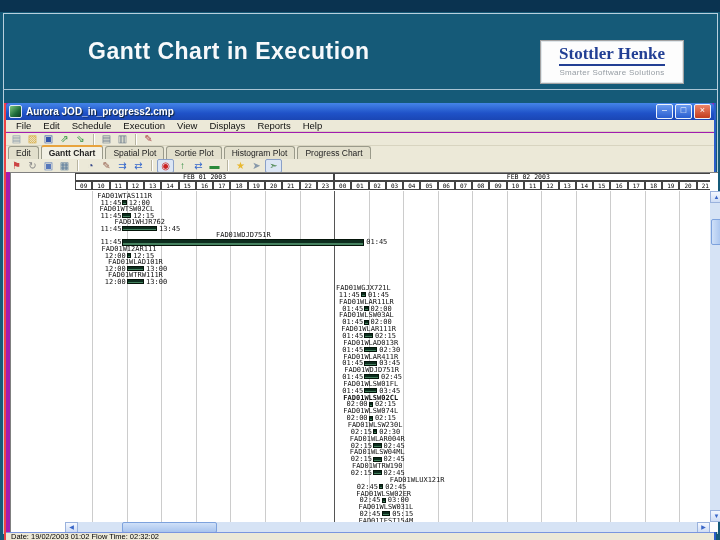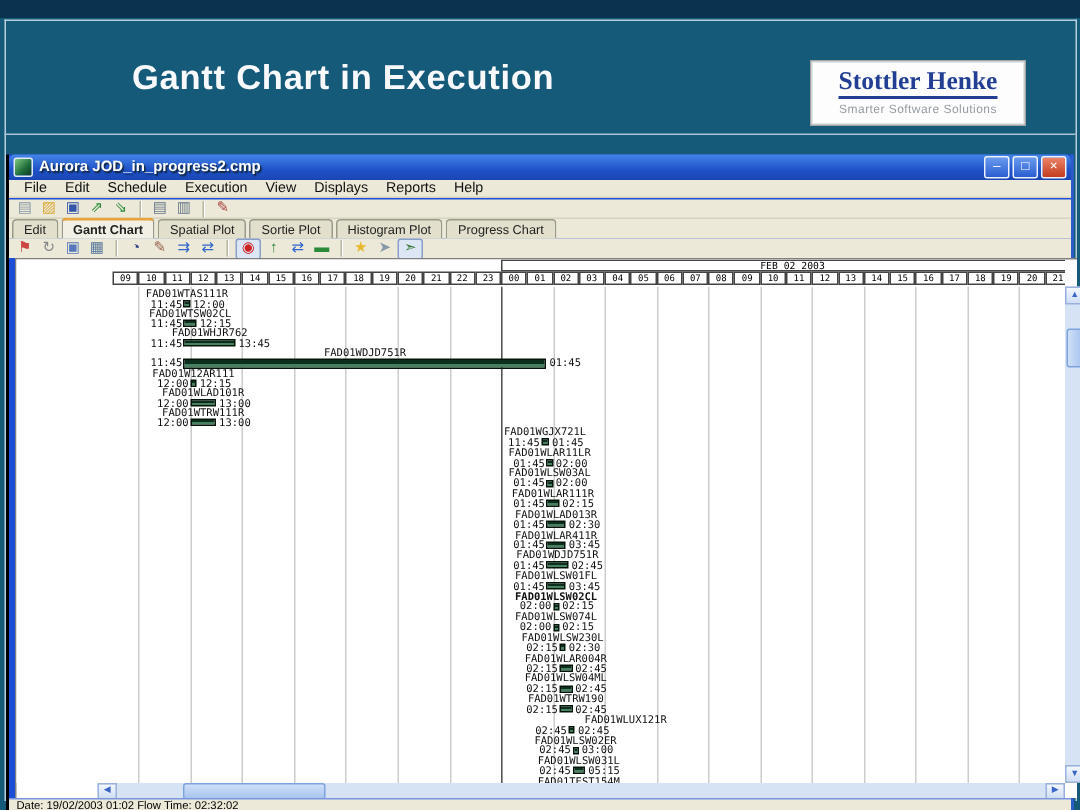--- a/index.html
+++ b/index.html
@@ -10,22 +10,22 @@
   .slide-frame{position:absolute;left:3px;top:13px;width:713px;height:520px;
                border:1px solid #b8cfdd;border-bottom:none;pointer-events:none;}
   .rule-under-title{position:absolute;left:3px;top:89px;width:714px;height:1px;background:#a9c4d4;}
   .slide-title{position:absolute;left:88px;top:38px;color:#f7f9fb;font-size:23px;font-weight:bold;letter-spacing:.5px;}
   .logo-box{position:absolute;left:540px;top:40px;width:142px;height:42px;background:#fdfdfd;
             border:1px solid #a3a3a3;box-shadow:0 0 0 1px #dfe6ea inset;text-align:center;}
   .logo-name{display:inline-block;margin-top:4px;font-family:"Liberation Serif",serif;font-weight:bold;
              font-size:17px;color:#223f94;border-bottom:2px solid #223f94;padding-bottom:1px;line-height:18px;}
   .logo-tag{font-size:8px;color:#959ca3;margin-top:2px;letter-spacing:.3px;}
   
-  .win{position:absolute;left:4px;top:103px;width:712px;height:437px;background:#1d4ed8;
-       border-left:2px solid #000000;border-right:2px solid #2b5dc8;box-sizing:border-box;}
+  .win{position:absolute;left:4px;top:103px;width:712px;height:437px;background:#a21caf;
+       border-left:2px solid #ef4444;border-right:2px solid #2b5dc8;box-sizing:border-box;}
   .titlebar{position:absolute;left:0;top:0;width:100%;height:17px;
             background:linear-gradient(180deg,#4485e8 0%,#1f52c8 60%,#1a46b4 100%);
             border-radius:4px 4px 0 0;display:flex;align-items:center;padding-left:3px;box-sizing:border-box;}
   .app-icon{width:11px;height:11px;border:1px solid #dfe8f5;border-radius:2px;
             background:linear-gradient(135deg,#7fc97f,#1d6b3a 60%,#0c3a20);margin-right:4px;}
   .title-text{color:#fff;font-size:10px;font-weight:bold;text-shadow:1px 1px 1px #123;white-space:nowrap;flex:1;}
   .winbtns{display:flex;gap:2px;margin-right:3px;}
   .winbtn{width:15px;height:13px;border:1px solid #eef3fb;border-radius:2px;color:#fff;
           font-size:9px;line-height:11px;text-align:center;background:linear-gradient(180deg,#6a9bef,#2a5ed0);}
   .winbtn.close{background:linear-gradient(180deg,#ec8468,#c33c1e);}
@@ -143,20 +143,21 @@
         <div class="tbicon" style="color: rgb(51, 102, 204);">⇄</div>
         <div class="tbicon" style="color: rgb(42, 138, 58);">▬</div>
         <div class="tbsep"></div>
         <div class="tbicon" style="color: rgb(232, 184, 48);">★</div>
         <div class="tbicon" style="color: rgb(136, 153, 170);">➤</div>
         <div class="tbicon boxed" style="color: rgb(58, 122, 58);">➣</div>
       </div>
 
     <div class="chart">
       <div class="ghead" id="ghead">
+          <div class="gday" style="left: 64px; width: 259.05px;">FEB 01 2003</div>
           <div class="gday" style="left: 323.05px; width: 388.575px;">FEB 02 2003</div>
           <div class="ghour" style="left: 64px; width: 17.27px;">09</div>
           <div class="ghour" style="left: 81.27px; width: 17.27px;">10</div>
           <div class="ghour" style="left: 98.54px; width: 17.27px;">11</div>
           <div class="ghour" style="left: 115.81px; width: 17.27px;">12</div>
           <div class="ghour" style="left: 133.08px; width: 17.27px;">13</div>
           <div class="ghour" style="left: 150.35px; width: 17.27px;">14</div>
           <div class="ghour" style="left: 167.62px; width: 17.27px;">15</div>
           <div class="ghour" style="left: 184.89px; width: 17.27px;">16</div>
           <div class="ghour" style="left: 202.16px; width: 17.27px;">17</div>

